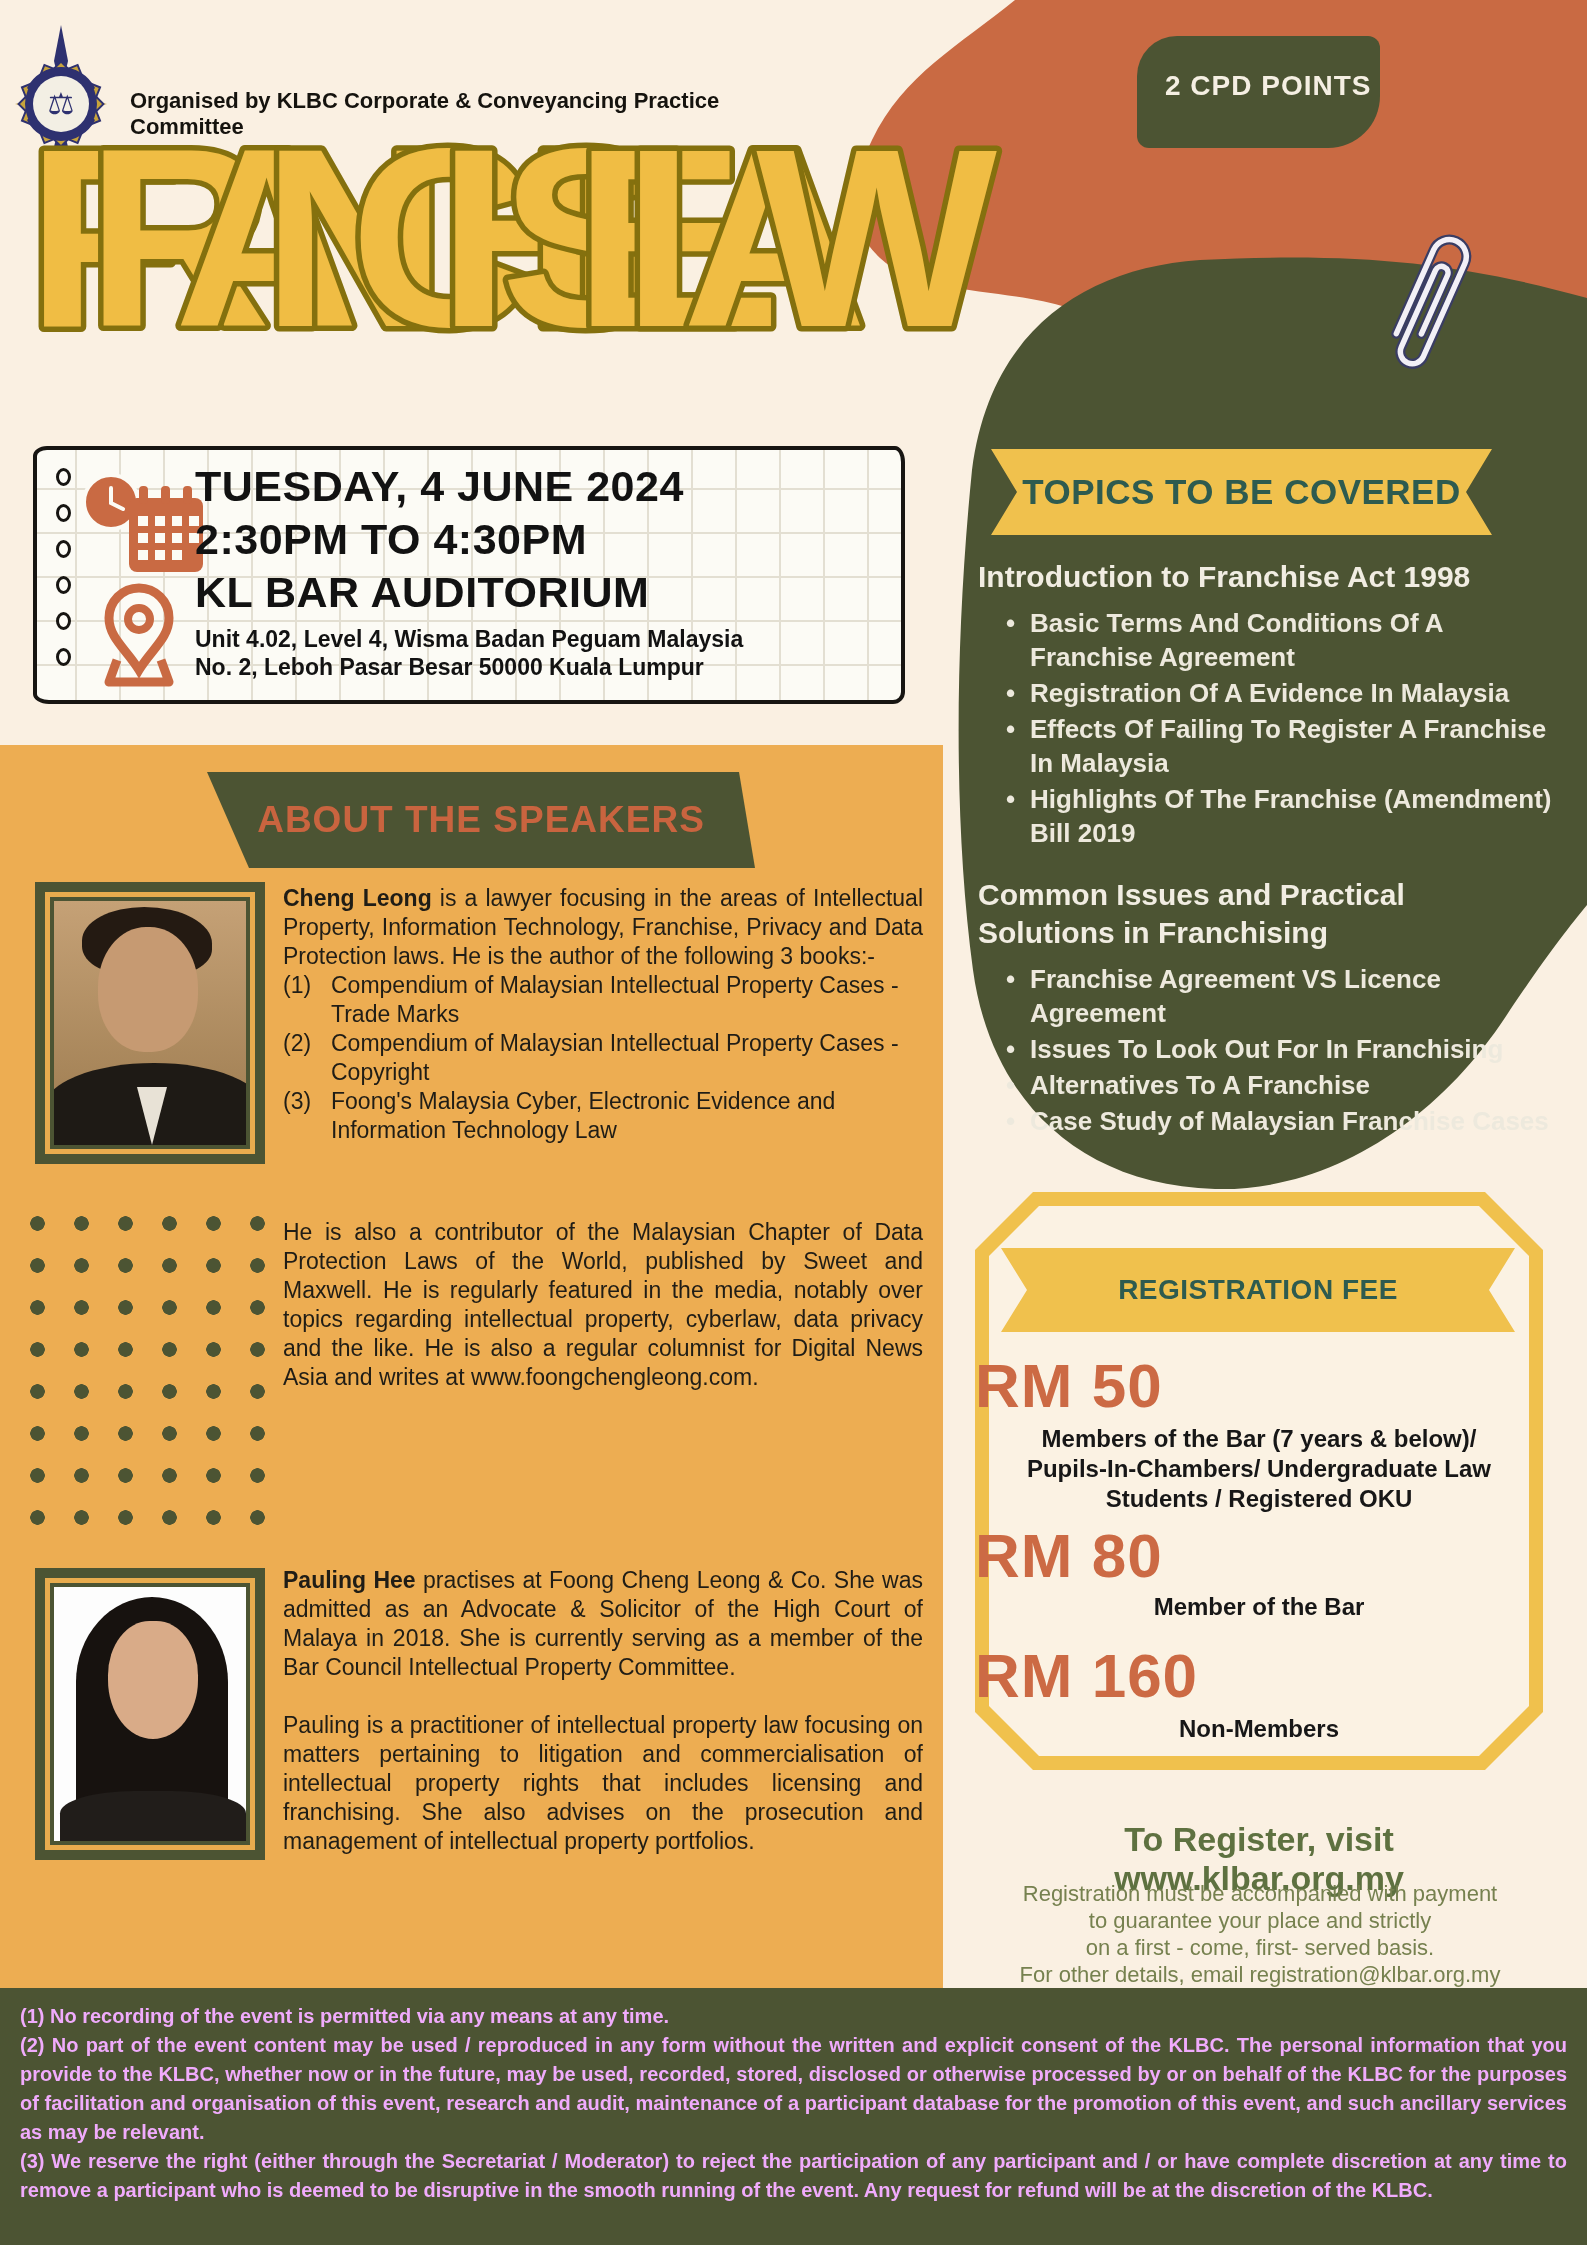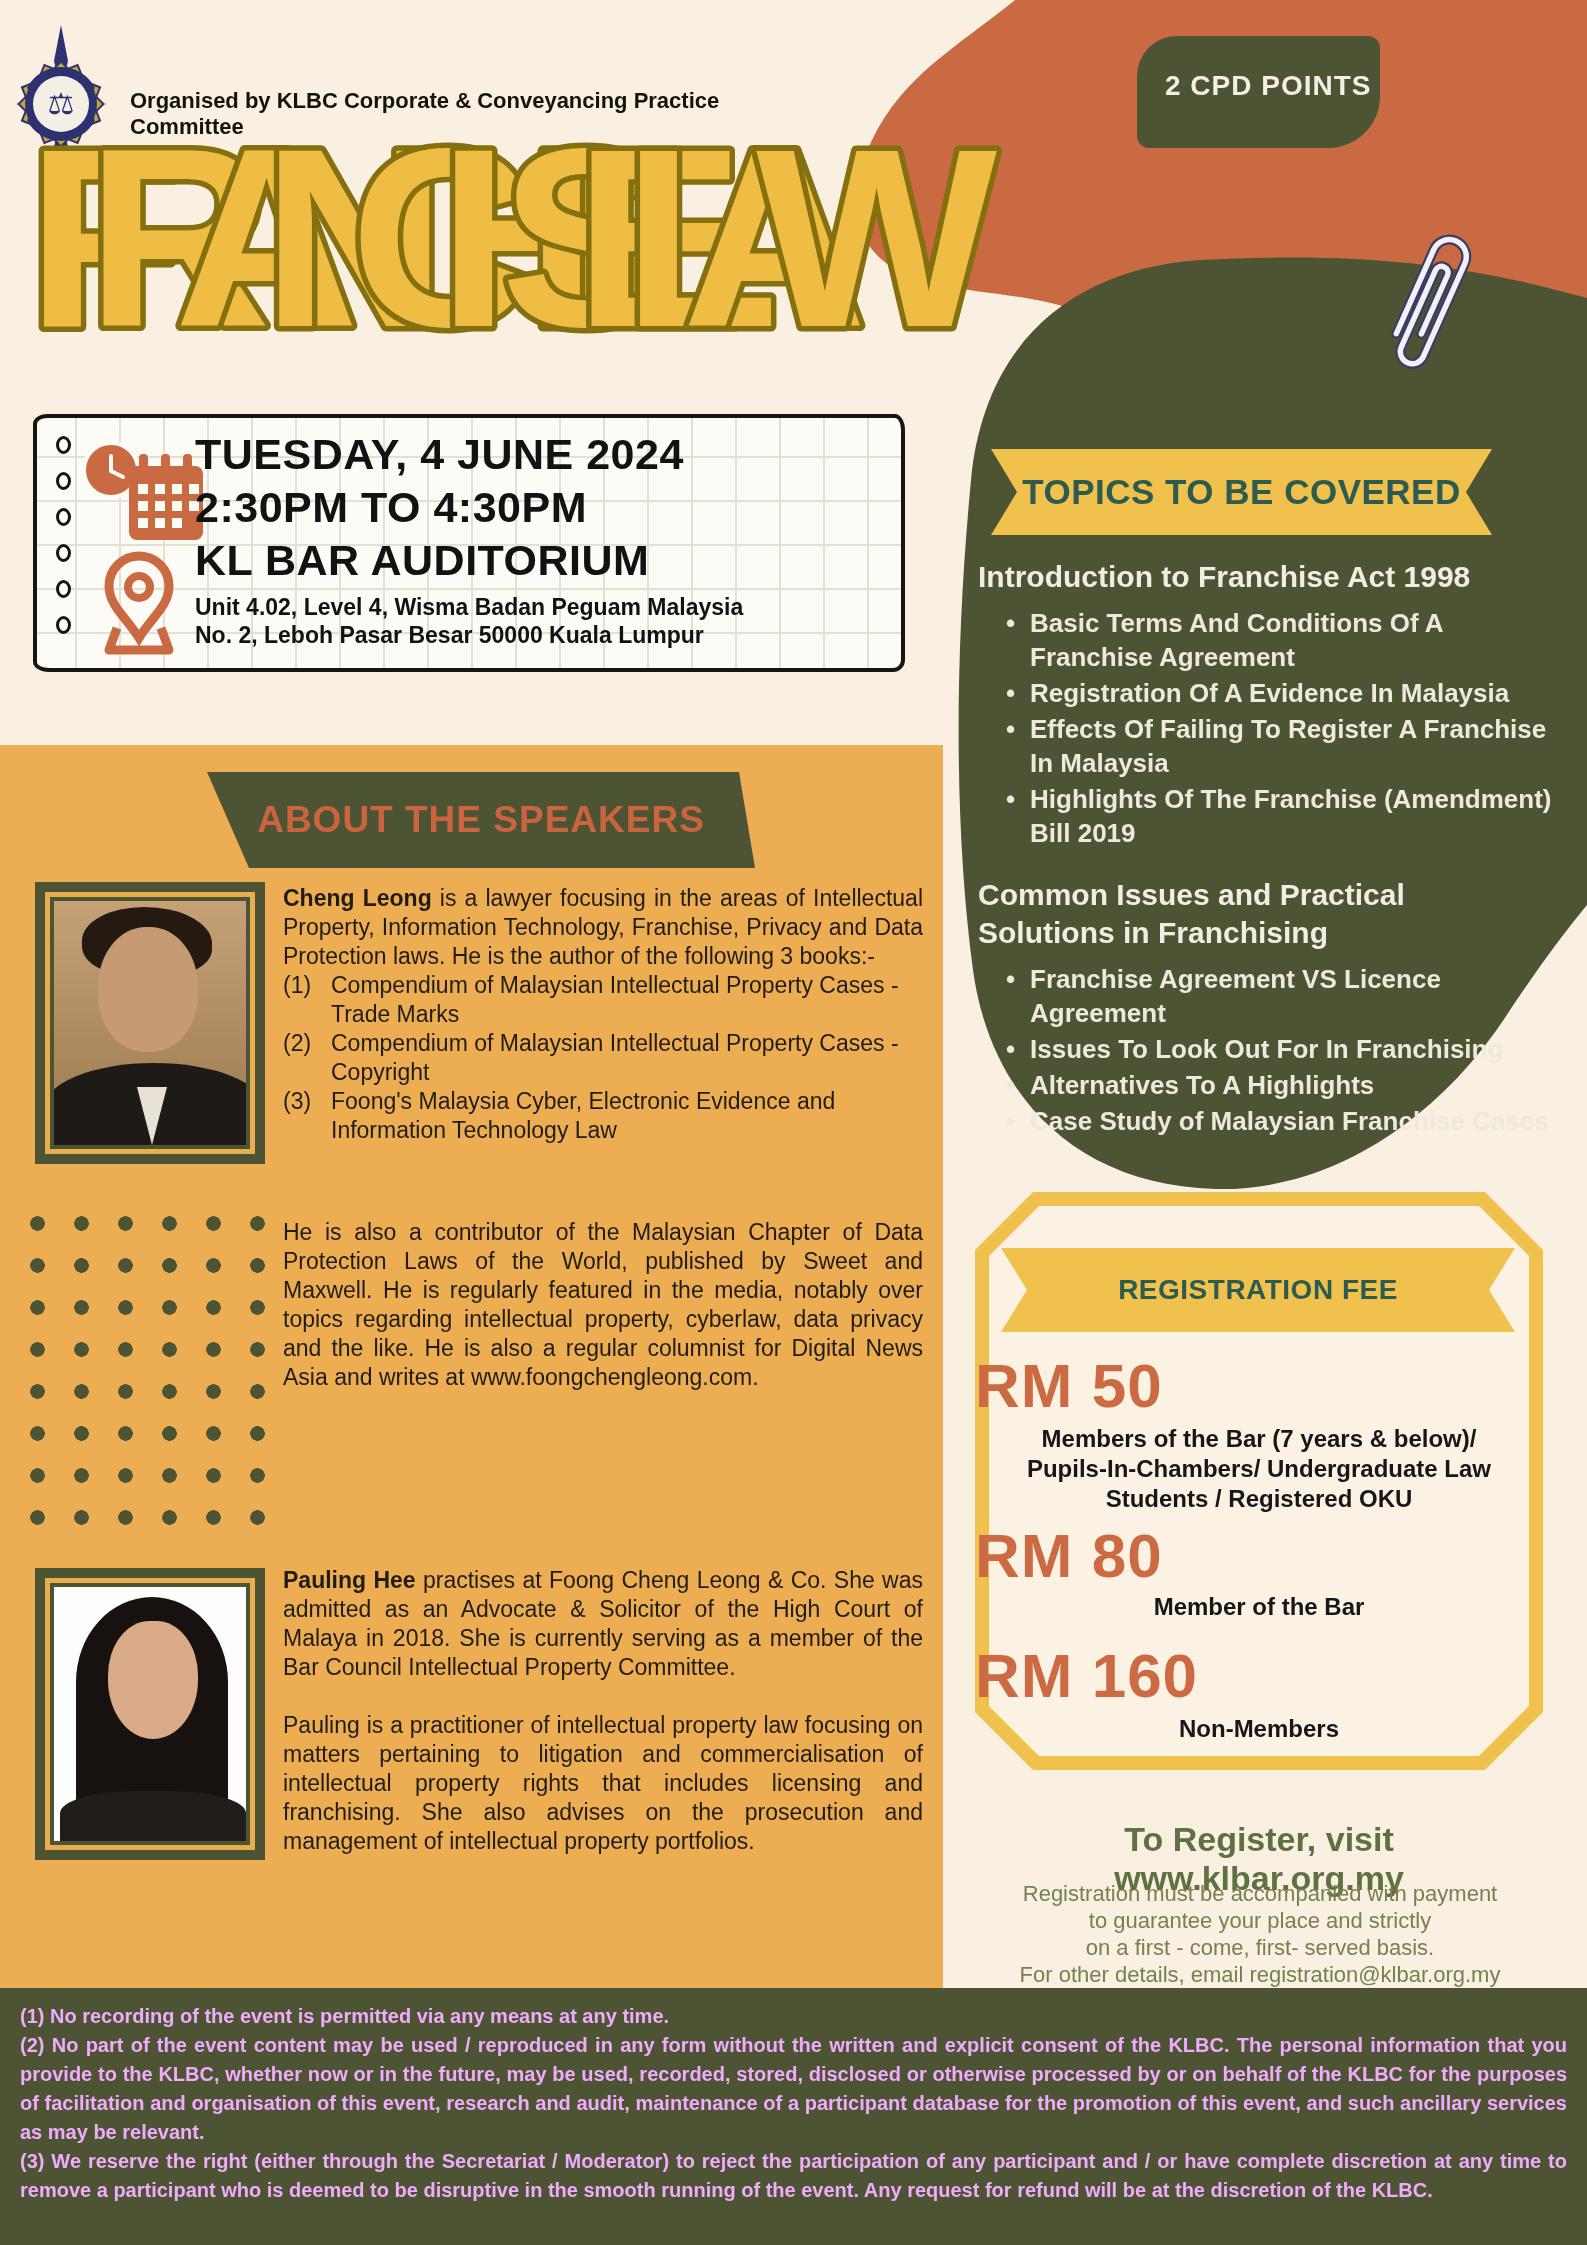--- a/index.html
+++ b/index.html
@@ -31,21 +31,21 @@
   .badge-cpd span{position:absolute;left:28px;top:34px;font-size:28px;font-weight:bold;
     color:#F5EFE3;letter-spacing:1px;}
   .badge-pax{left:1145px;top:86px;width:400px;height:186px;background:#EFBE3E;
     border-radius:12px 48px 80px 40px;z-index:2;}
   .badge-pax span{position:absolute;left:22px;top:118px;width:356px;text-align:center;
     font-size:31px;font-weight:800;color:#191911;letter-spacing:0.5px;}
 
   .title-svg{left:22px;top:126px;z-index:2;}
 
   
-  .datebox{left:33px;top:414px;width:872px;height:258px;z-index:2;
+  .datebox{left:33px;top:446px;width:872px;height:258px;z-index:2;
     background-color:#FCFBF5;
     background-image:linear-gradient(#E3DFD2 2px, transparent 2px),
                      linear-gradient(90deg,#E3DFD2 2px, transparent 2px);
     background-size:44px 44px;background-position:-6px -6px;
     border:4px solid #171512;
     border-radius:14px 10px 12px 16px / 10px 16px 12px 10px;}
   .hole{position:absolute;left:19px;width:15px;height:18px;border-radius:50%;
     border:3px solid #171512;background:#FDFCF7;}
   .datebox .txt{position:absolute;left:158px;top:10px;width:700px;}
   .d-big{font-size:43px;font-weight:800;color:#121212;line-height:53px;letter-spacing:0.5px;}
@@ -229,21 +229,21 @@
     <ul>
       <li>Basic Terms And Conditions Of A Franchise Agreement</li>
       <li>Registration Of A Evidence In Malaysia</li>
       <li>Effects Of Failing To Register A Franchise In Malaysia</li>
       <li>Highlights Of The Franchise (Amendment) Bill 2019</li>
     </ul>
     <h3 style="width:560px">Common Issues and Practical Solutions in Franchising</h3>
     <ul>
       <li>Franchise Agreement VS Licence Agreement</li>
       <li>Issues To Look Out For In Franchising</li>
-      <li>Alternatives To A Highlights</li>
+      <li>Alternatives To A Franchise</li>
       <li>Case Study of Malaysian Franchise Cases</li>
     </ul>
   </div>
 
   <div class="abs ribbon-speakers">
     <span>ABOUT THE SPEAKERS</span>
   </div>
 
   <div class="abs photo-frame frame1">
     <div class="photo-inner">

